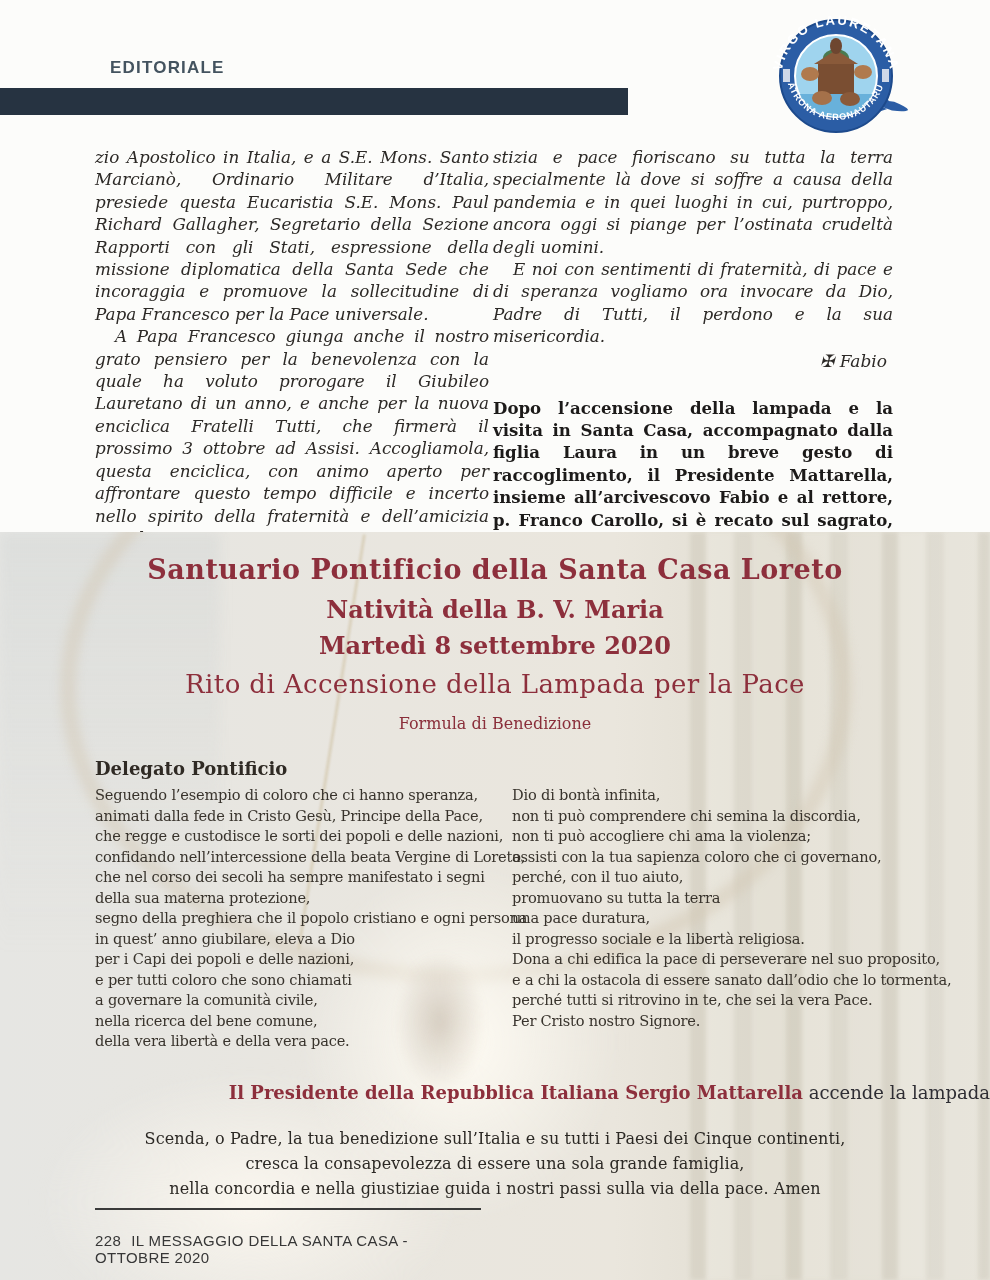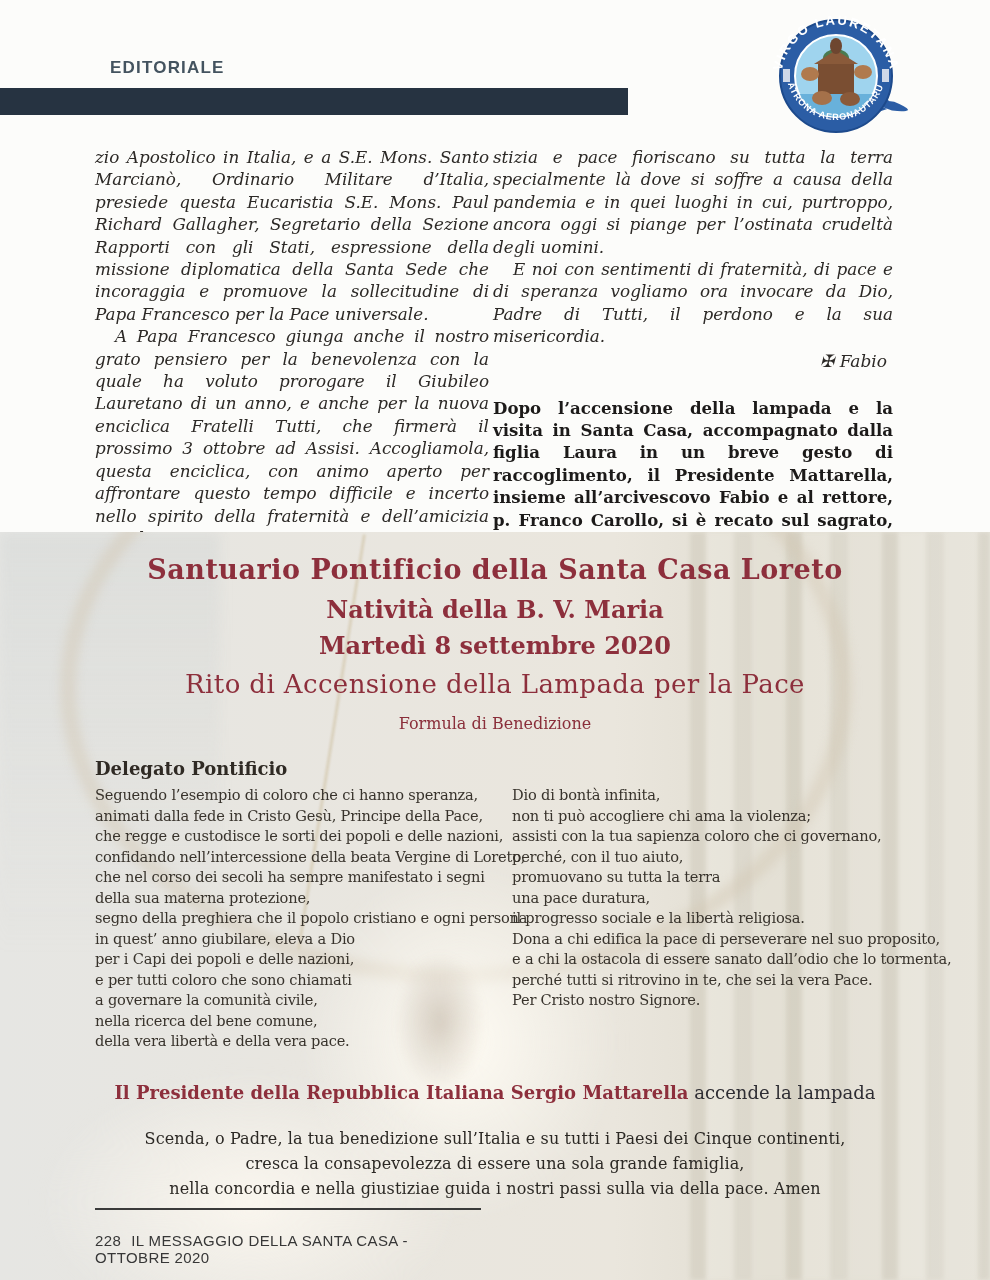--- a/index.html
+++ b/index.html
@@ -56,21 +56,21 @@
   .t5{top:182px;font-size:16px;font-weight:500;color:#8a2e3a;}
 
   .delegato{position:absolute;left:95px;top:226px;font-size:18px;font-weight:bold;
             color:#2f2a24;margin:0;}
   .prayer{position:absolute;top:253px;margin:0;}
   .prayer-left{left:95px;width:418px;}
   .prayer-right{left:512px;width:450px;}
   .pline{font-size:14.6px;line-height:20.5px;letter-spacing:-.2px;white-space:nowrap;
          color:#38332c;}
 
-  .president{top:550px;font-size:18px;}
+  .president{top:550px;font-size:18px;text-align:right;}
   .president .red{color:#8d2f3c;font-weight:bold;}
   .president .dark{color:#2e2d33;font-weight:500;}
   .final-prayer{top:594px;}
   .final-prayer .fline{font-size:16px;line-height:25px;color:#2b2824;letter-spacing:.1px;}
 
   .footer{position:absolute;left:95px;top:676px;width:386px;border-top:2px solid #3a3a3a;
           padding-top:22px;font-family:"Liberation Sans","DejaVu Sans",sans-serif;
           font-size:15px;color:#373737;letter-spacing:.4px;z-index:2;}
   .footer span{margin-right:10px;}
 </style>
@@ -163,20 +163,21 @@
           <div class="pline">segno della preghiera che il popolo cristiano e ogni persona</div>
           <div class="pline">in quest’ anno giubilare, eleva a Dio</div>
           <div class="pline">per i Capi dei popoli e delle nazioni,</div>
           <div class="pline">e per tutti coloro che sono chiamati</div>
           <div class="pline">a governare la comunità civile,</div>
           <div class="pline">nella ricerca del bene comune,</div>
           <div class="pline">della vera libertà e della vera pace.</div>
         </div>
       <div class="prayer prayer-right">
           <div class="pline">Dio di bontà infinita,</div>
+          <div class="pline">non ti può comprendere chi semina la discordia,</div>
           <div class="pline">non ti può accogliere chi ama la violenza;</div>
           <div class="pline">assisti con la tua sapienza coloro che ci governano,</div>
           <div class="pline">perché, con il tuo aiuto,</div>
           <div class="pline">promuovano su tutta la terra</div>
           <div class="pline">una pace duratura,</div>
           <div class="pline">il progresso sociale e la libertà religiosa.</div>
           <div class="pline">Dona a chi edifica la pace di perseverare nel suo proposito,</div>
           <div class="pline">e a chi la ostacola di essere sanato dall’odio che lo tormenta,</div>
           <div class="pline">perché tutti si ritrovino in te, che sei la vera Pace.</div>
           <div class="pline">Per Cristo nostro Signore.</div>

